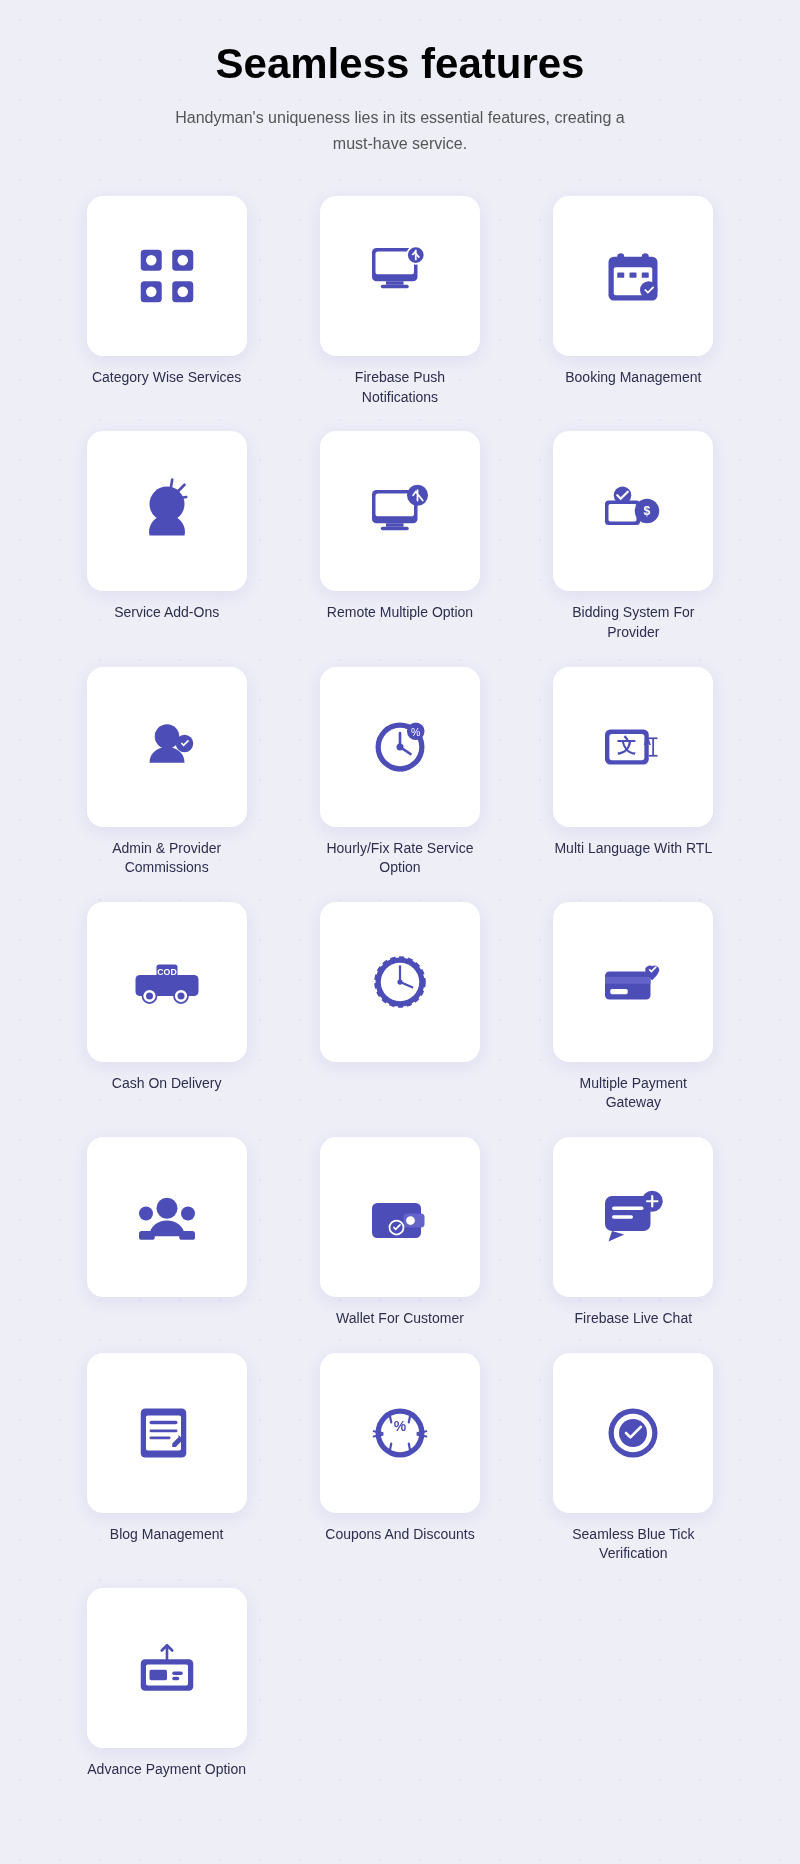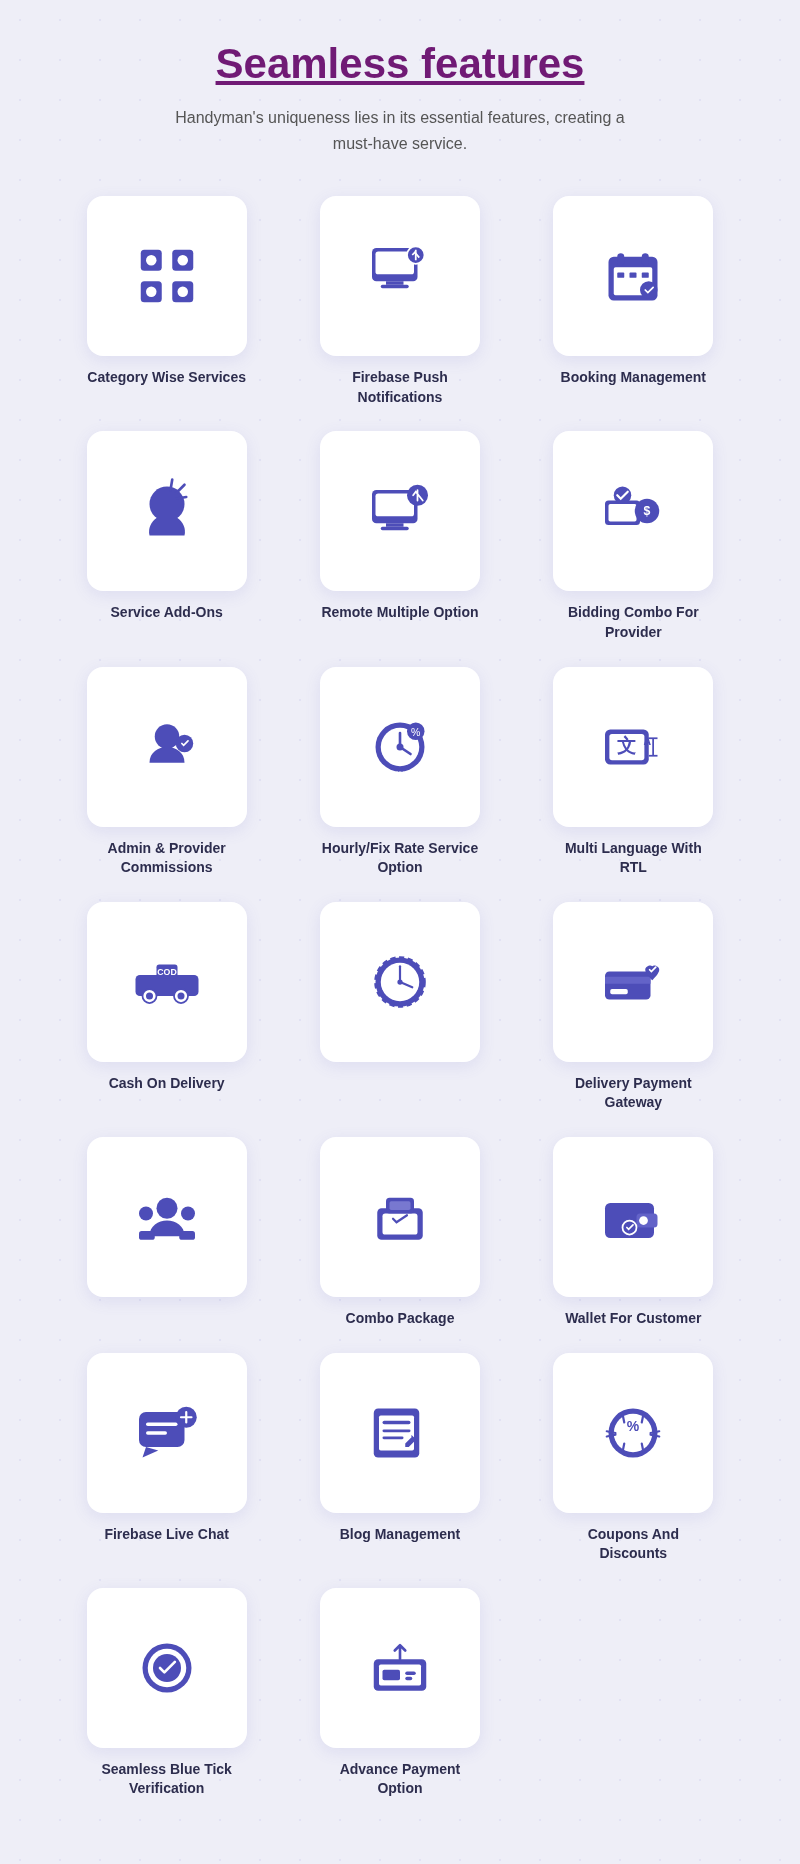--- a/index.html
+++ b/index.html
@@ -31,23 +31,22 @@
     }
 
     .header {
       text-align: center;
       margin-bottom: 40px;
     }
 
     .header h1 {
       font-size: 42px;
       font-weight: 800;
-      color: #701a75;
+      color: #000000;
       margin-bottom: 16px;
-      text-decoration: underline;
     }
 
     .header p {
       font-size: 16px;
       color: #555;
       line-height: 1.6;
       max-width: 480px;
       margin: 17px auto;
     }
 
@@ -76,21 +75,21 @@
     }
 
     .feature-card svg {
       width: 70px;
       height: 70px;
     }
 
     .feature-label {
       text-align: center;
       font-size: 14px;
-      font-weight: 700;
+      font-weight: 400;
       color: #2d2d4e;
       line-height: 1.4;
       max-width: 160px;
     }
   </style>
 </head>
 <body>
 
 <div class="page-wrapper">
   <div class="header">
@@ -172,21 +171,21 @@
         <div class="feature-card">
           <svg viewBox="0 0 80 80" fill="none" xmlns="http://www.w3.org/2000/svg">
     <rect x="8" y="28" width="40" height="28" rx="4" fill="#4d4db8"></rect>
     <rect x="12" y="32" width="32" height="20" rx="2" fill="white"></rect>
     <circle cx="28" cy="22" r="10" fill="#4d4db8"></circle>
     <path d="M22 22 L26 26 L34 18" stroke="white" stroke-width="2.5" fill="none" stroke-linecap="round"></path>
     <circle cx="56" cy="40" r="14" fill="#4d4db8"></circle>
     <text x="56" y="45" text-anchor="middle" font-size="14" font-weight="bold" fill="white" font-family="Arial">$</text>
   </svg>
         </div>
-        <div class="feature-label">Bidding Combo For Provider</div>
+        <div class="feature-label">Bidding System For Provider</div>
       </div>
       <div class="feature-item">
         <div class="feature-card">
           <svg viewBox="0 0 80 80" fill="none" xmlns="http://www.w3.org/2000/svg">
     <circle cx="40" cy="28" r="14" fill="#4d4db8"></circle>
     <path d="M20 58 C20 46 30 40 40 40 C50 40 60 46 60 58" fill="#4d4db8"></path>
     <circle cx="60" cy="36" r="10" fill="#4d4db8"></circle>
     <path d="M57 36 L59 38 L64 33" stroke="white" stroke-width="2" fill="none" stroke-linecap="round"></path>
   </svg>
         </div>
@@ -251,45 +250,33 @@
       <div class="feature-item">
         <div class="feature-card">
           <svg viewBox="0 0 80 80" fill="none" xmlns="http://www.w3.org/2000/svg">
     <rect x="8" y="28" width="52" height="32" rx="5" fill="#4d4db8"></rect>
     <rect x="8" y="34" width="52" height="8" fill="#6363c8"></rect>
     <rect x="14" y="48" width="20" height="6" rx="2" fill="white"></rect>
     <path d="M62 22 C64 20 70 22 70 26 C70 30 64 36 62 38 C60 36 54 30 54 26 C54 22 60 20 62 22Z" fill="#4d4db8"></path>
     <path d="M59 26 L61 28 L66 23" stroke="white" stroke-width="2" fill="none" stroke-linecap="round"></path>
   </svg>
         </div>
-        <div class="feature-label">Delivery Payment Gateway</div>
+        <div class="feature-label">Multiple Payment Gateway</div>
       </div>
       <div class="feature-item">
         <div class="feature-card">
           <svg viewBox="0 0 80 80" fill="none" xmlns="http://www.w3.org/2000/svg">
     <circle cx="40" cy="30" r="12" fill="#4d4db8"></circle>
     <path d="M20 62 C20 50 30 44 40 44 C50 44 60 50 60 62" fill="#4d4db8"></path>
     <circle cx="16" cy="36" r="8" fill="#4d4db8"></circle>
     <circle cx="64" cy="36" r="8" fill="#4d4db8"></circle>
     <rect x="8" y="56" width="18" height="10" rx="3" fill="#4d4db8"></rect>
     <rect x="54" y="56" width="18" height="10" rx="3" fill="#4d4db8"></rect>
   </svg>
         </div>
-      </div>
-      <div class="feature-item">
-        <div class="feature-card">
-          <svg viewBox="0 0 80 80" fill="none" xmlns="http://www.w3.org/2000/svg">
-    <rect x="14" y="30" width="52" height="36" rx="5" fill="#4d4db8"></rect>
-    <rect x="20" y="36" width="40" height="24" rx="3" fill="white"></rect>
-    <rect x="24" y="18" width="32" height="18" rx="4" fill="#4d4db8"></rect>
-    <rect x="28" y="22" width="24" height="10" rx="2" fill="#7878d0"></rect>
-    <path d="M32 42 L36 46 L48 38" stroke="#4d4db8" stroke-width="2.5" fill="none" stroke-linecap="round"></path>
-  </svg>
-        </div>
-        <div class="feature-label">Combo Package</div>
       </div>
       <div class="feature-item">
         <div class="feature-card">
           <svg viewBox="0 0 80 80" fill="none" xmlns="http://www.w3.org/2000/svg">
     <rect x="8" y="24" width="56" height="40" rx="6" fill="#4d4db8"></rect>
     <rect x="44" y="36" width="24" height="16" rx="4" fill="#6363c8"></rect>
     <circle cx="52" cy="44" r="5" fill="white"></circle>
     <circle cx="36" cy="52" r="8" fill="#4d4db8" stroke="white" stroke-width="2"></circle>
     <path d="M33 52 L35 54 L40 49" stroke="white" stroke-width="2" fill="none" stroke-linecap="round"></path>
   </svg>

